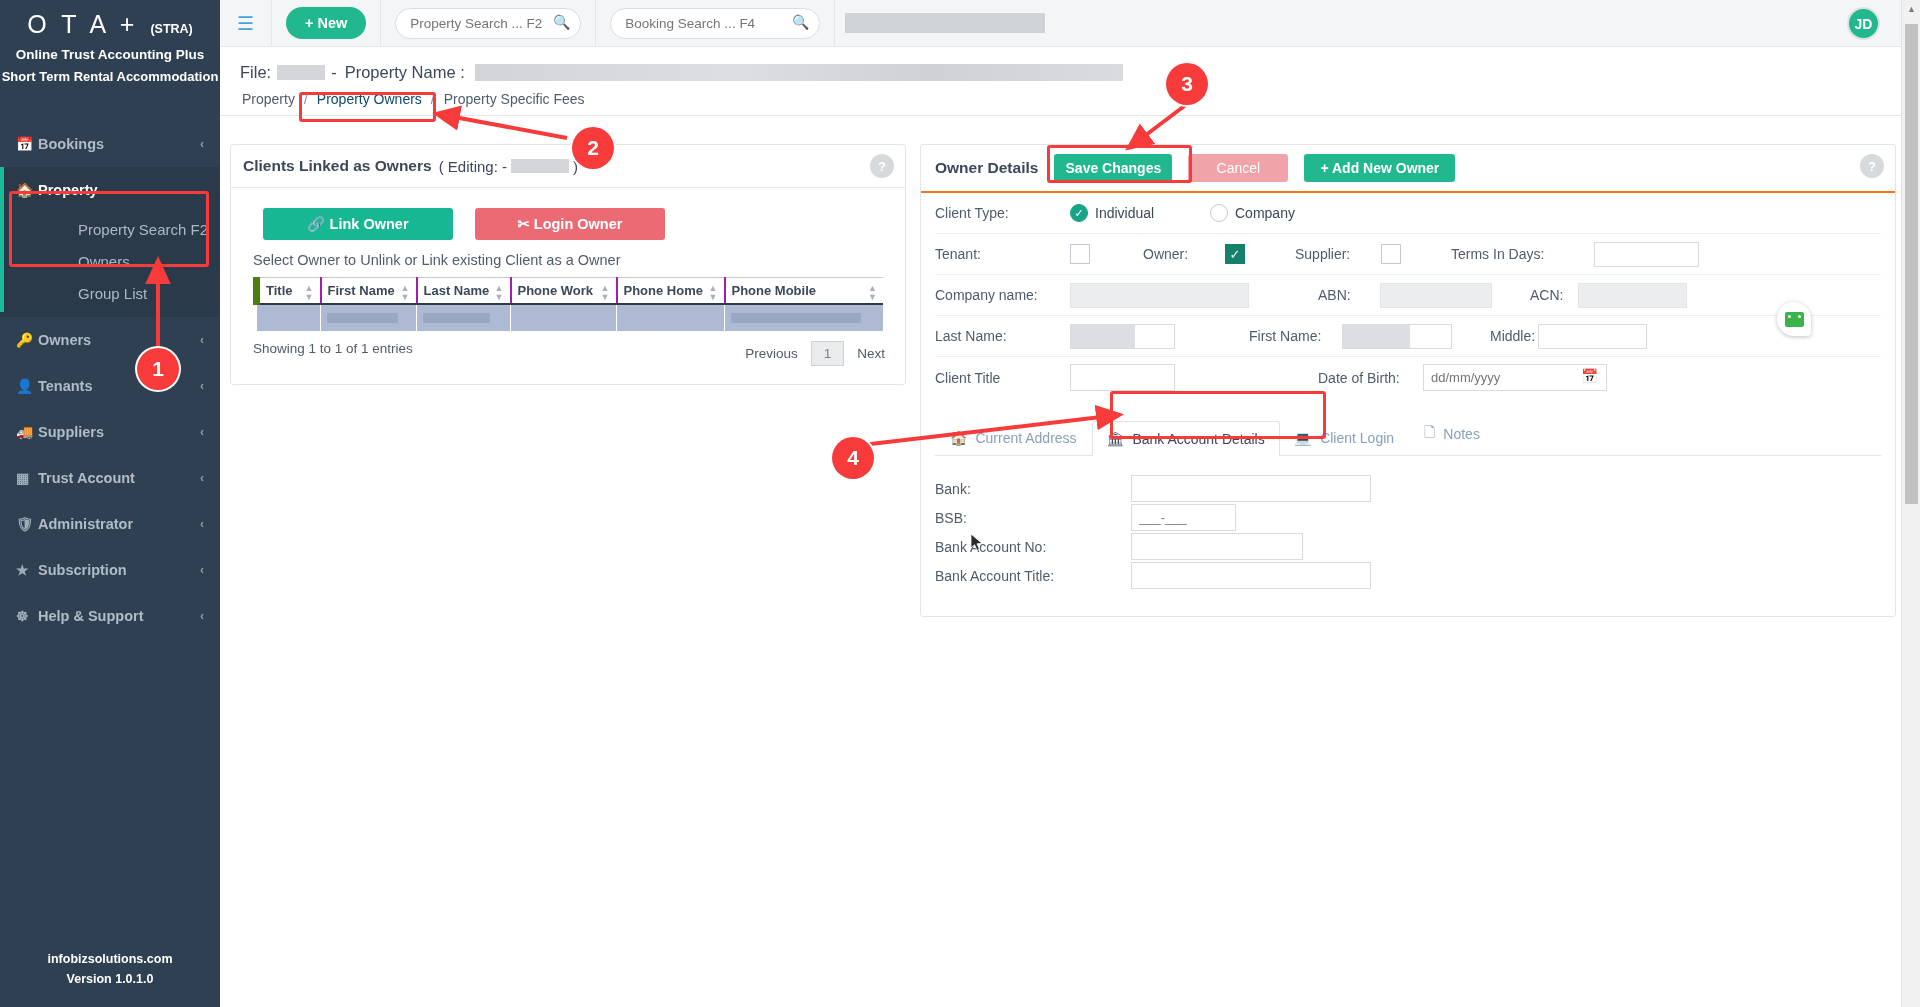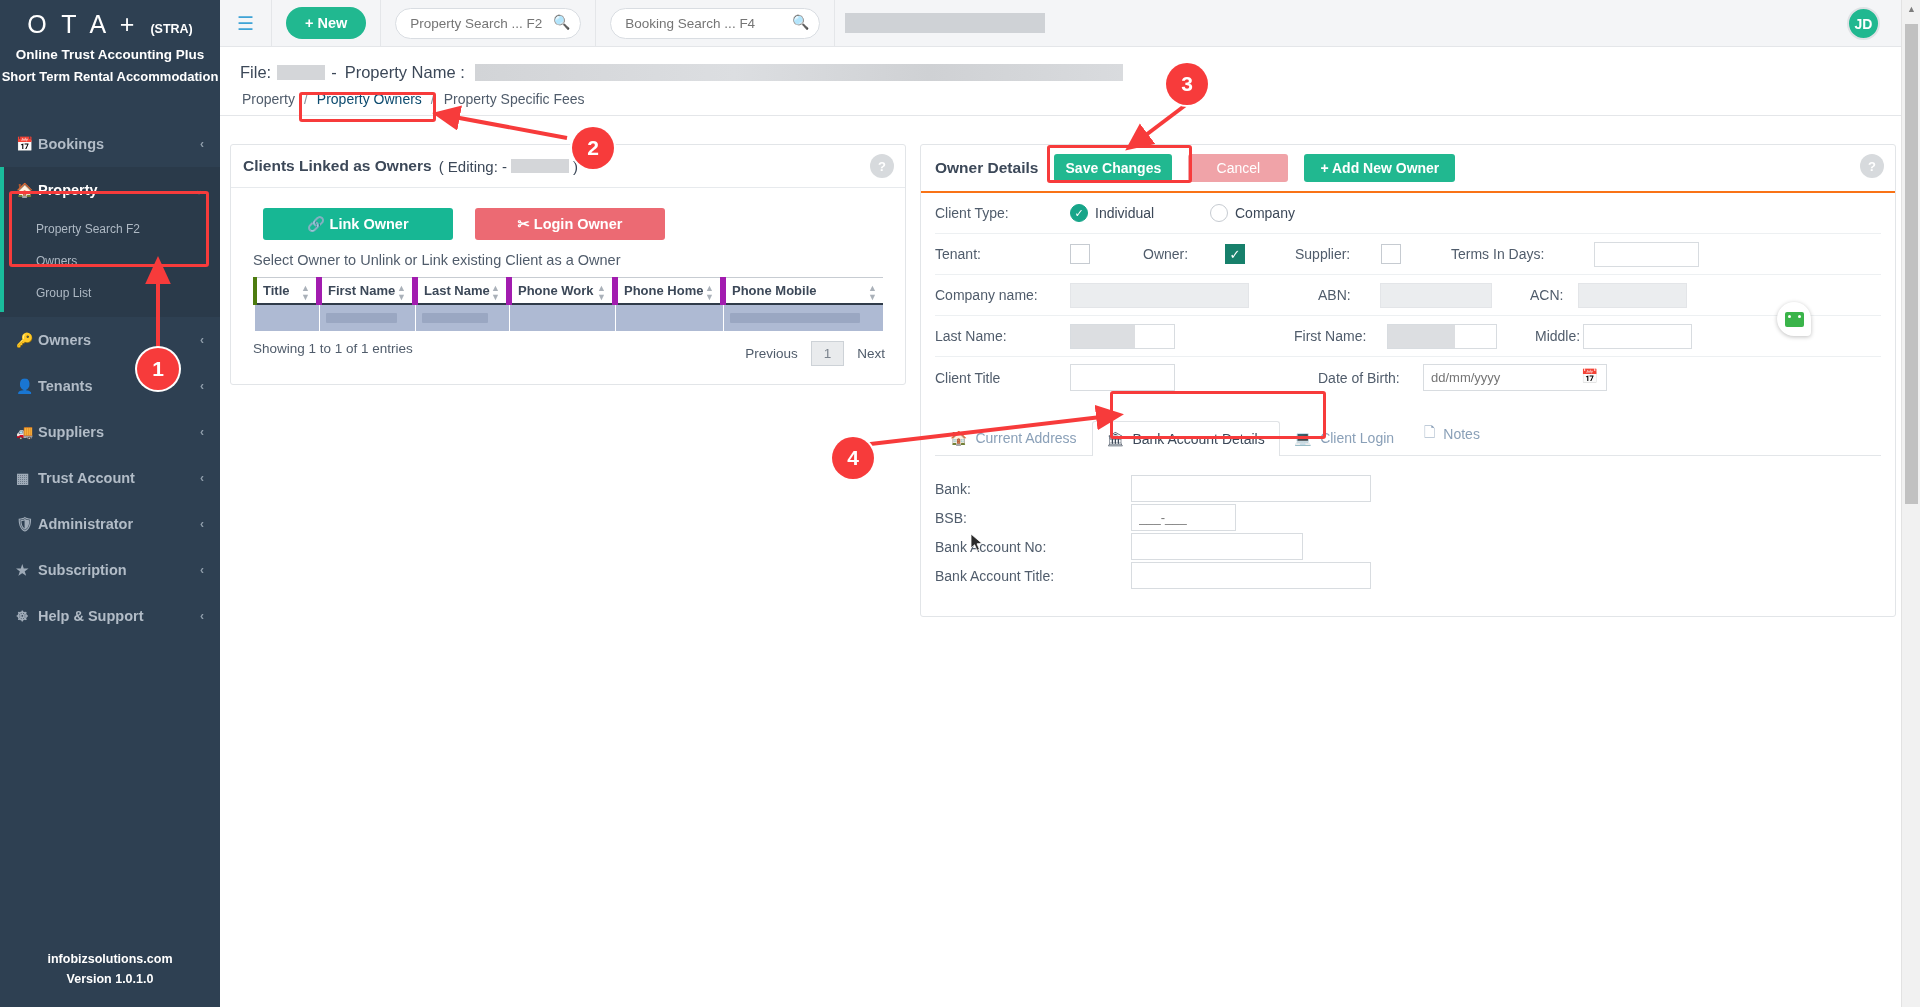--- a/index.html
+++ b/index.html
@@ -36,22 +36,22 @@
   .nav-item .chev{ font-size:12px; color:#8f9daa; }
   .nav-group.open > .nav-item{ color:#ffffff; }
   .nav-group.open > .nav-item .ic{ color:#ffffff; }
   .nav-group.open{ background:#2a3a4a; }
   .nav-group.open::before{
     content:""; position:absolute; left:0; width:4px; height:145px; background:#1abc9c;
   }
   .nav-group{ position:relative; }
   .subnav{ padding-bottom:8px; }
   .sub-item{
-    height:32px; display:flex; align-items:center; padding-left:36px;
-    color:#aeb9c4; font-size:12px; cursor:pointer;
+    height:32px; display:flex; align-items:center; padding-left:78px;
+    color:#aeb9c4; font-size:15px; cursor:pointer;
   }
   .sidebar-foot{
     margin-top:auto; padding:0 0 18px 0; text-align:center;
     color:#ffffff; font-size:12.5px; font-weight:700; line-height:1.6;
   }
 
   
   #topbar{
     position:absolute; left:220px; top:0; right:0; height:47px;
     background:#f4f5f7; border-bottom:1px solid #e4e6e9;
@@ -138,23 +138,23 @@
   .searchbox{ margin-left:auto; display:flex; align-items:center; margin-right:8px;}
   .searchbox label{ font-size:13.5px; color:#505c6b; margin-right:5px; }
   .searchbox input{
     width:137px; height:21px; border:1px solid #2f3b49; outline:none;
     font-family:"Liberation Sans", sans-serif; font-size:12.5px;
   }
   table.dt{ width:calc(100% - 16px); margin:9px 0 0 8px; border-collapse:collapse; }
   table.dt th{
     font-size:13px; font-weight:700; color:#3c4858; text-align:left;
     padding:5px 6px; border-top:1px solid #c7ccd2; border-bottom:2px solid #2f3b49;
-    border-left:6px solid #a21caf; position:relative; white-space:nowrap;
-  }
-  table.dt th:first-child{ border-left:4px solid #4d7c0f; }
+    border-left:2px solid #a21caf; position:relative; white-space:nowrap;
+  }
+  table.dt th:first-child{ border-left:7px solid #4d7c0f; }
   table.dt th .sort{ position:absolute; right:6px; top:6px; font-size:9px; color:#aab1b9; line-height:1;}
   table.dt td{ height:27px; background:#aebad3; border-left:1px solid #fff; }
   table.dt td:first-child{ border-left:none; }
   td .cellred{ display:block; height:10px; background:#9aa7c2; margin:4px 6px; border-radius:1px;}
   .tbl-foot{ display:flex; align-items:flex-start; margin:10px 0 10px 8px; font-size:13.5px; color:#505c6b;}
   .pager{ margin-left:auto; display:flex; align-items:center; gap:13px; margin-right:6px;}
   .pager .pg{ color:#505c6b; cursor:pointer;}
   .pager .pgnum{
     border:1px solid #cdd2d7; background:#e9ebed; padding:4px 12px; color:#7b848e; cursor:pointer;
   }
@@ -487,21 +487,21 @@
       <input class="inp grey" style="width: 179px;" value="">
       <span class="flabel" style="margin-left:69px; width:62px">ABN:</span>
       <input class="inp grey" style="width: 112px;" value="">
       <span class="flabel" style="margin-left:38px; width:48px">ACN:</span>
       <input class="inp grey" style="width: 109px;" value="">
     </div>
 
     <div class="frow">
       <span class="flabel" style="width:135px">Last Name:</span>
       <input class="inp redacted" style="width: 105px;" value="">
-      <span class="flabel" style="margin-left:119px; width:80px">First Name:</span>
+      <span class="flabel" style="margin-left:74px; width:80px">First Name:</span>
       <input class="inp redacted" style="width: 110px; margin-left: 13px;" value="">
       <span class="flabel" style="margin-left:38px; width:48px">Middle:</span>
       <input class="inp" style="width: 109px;" value="">
     </div>
 
     <div class="frow nb">
       <span class="flabel" style="width:135px">Client  Title</span>
       <input class="inp" style="width: 105px; height: 27px;" value="">
       <span class="flabel" style="margin-left:143px; width:93px">Date of Birth:</span>
       <span class="dob" style="margin-left:0">

